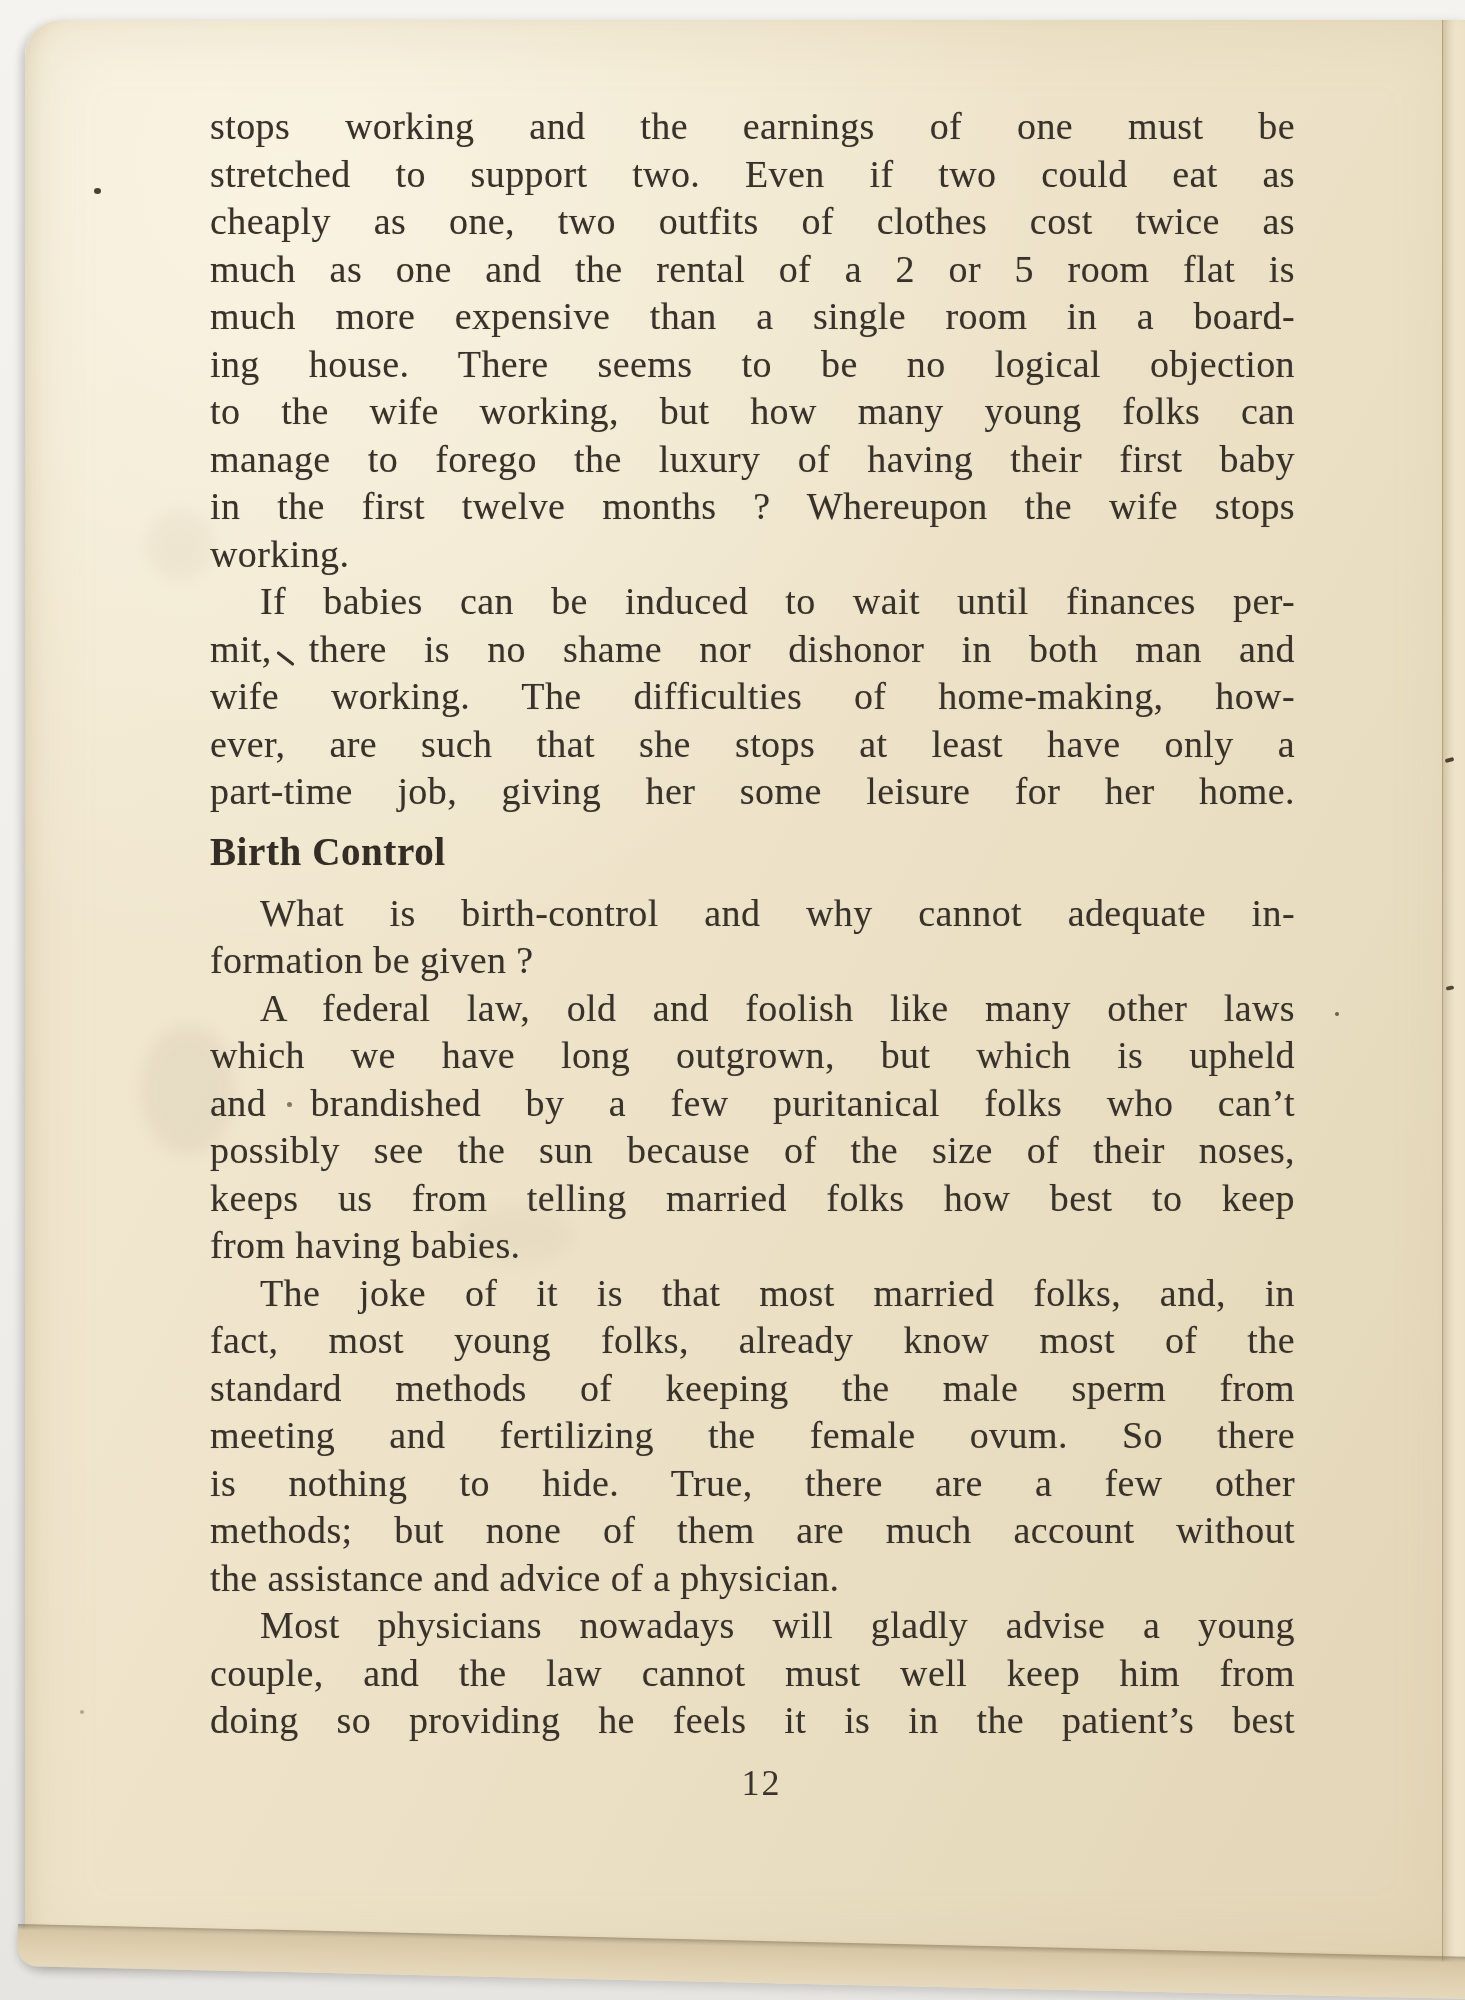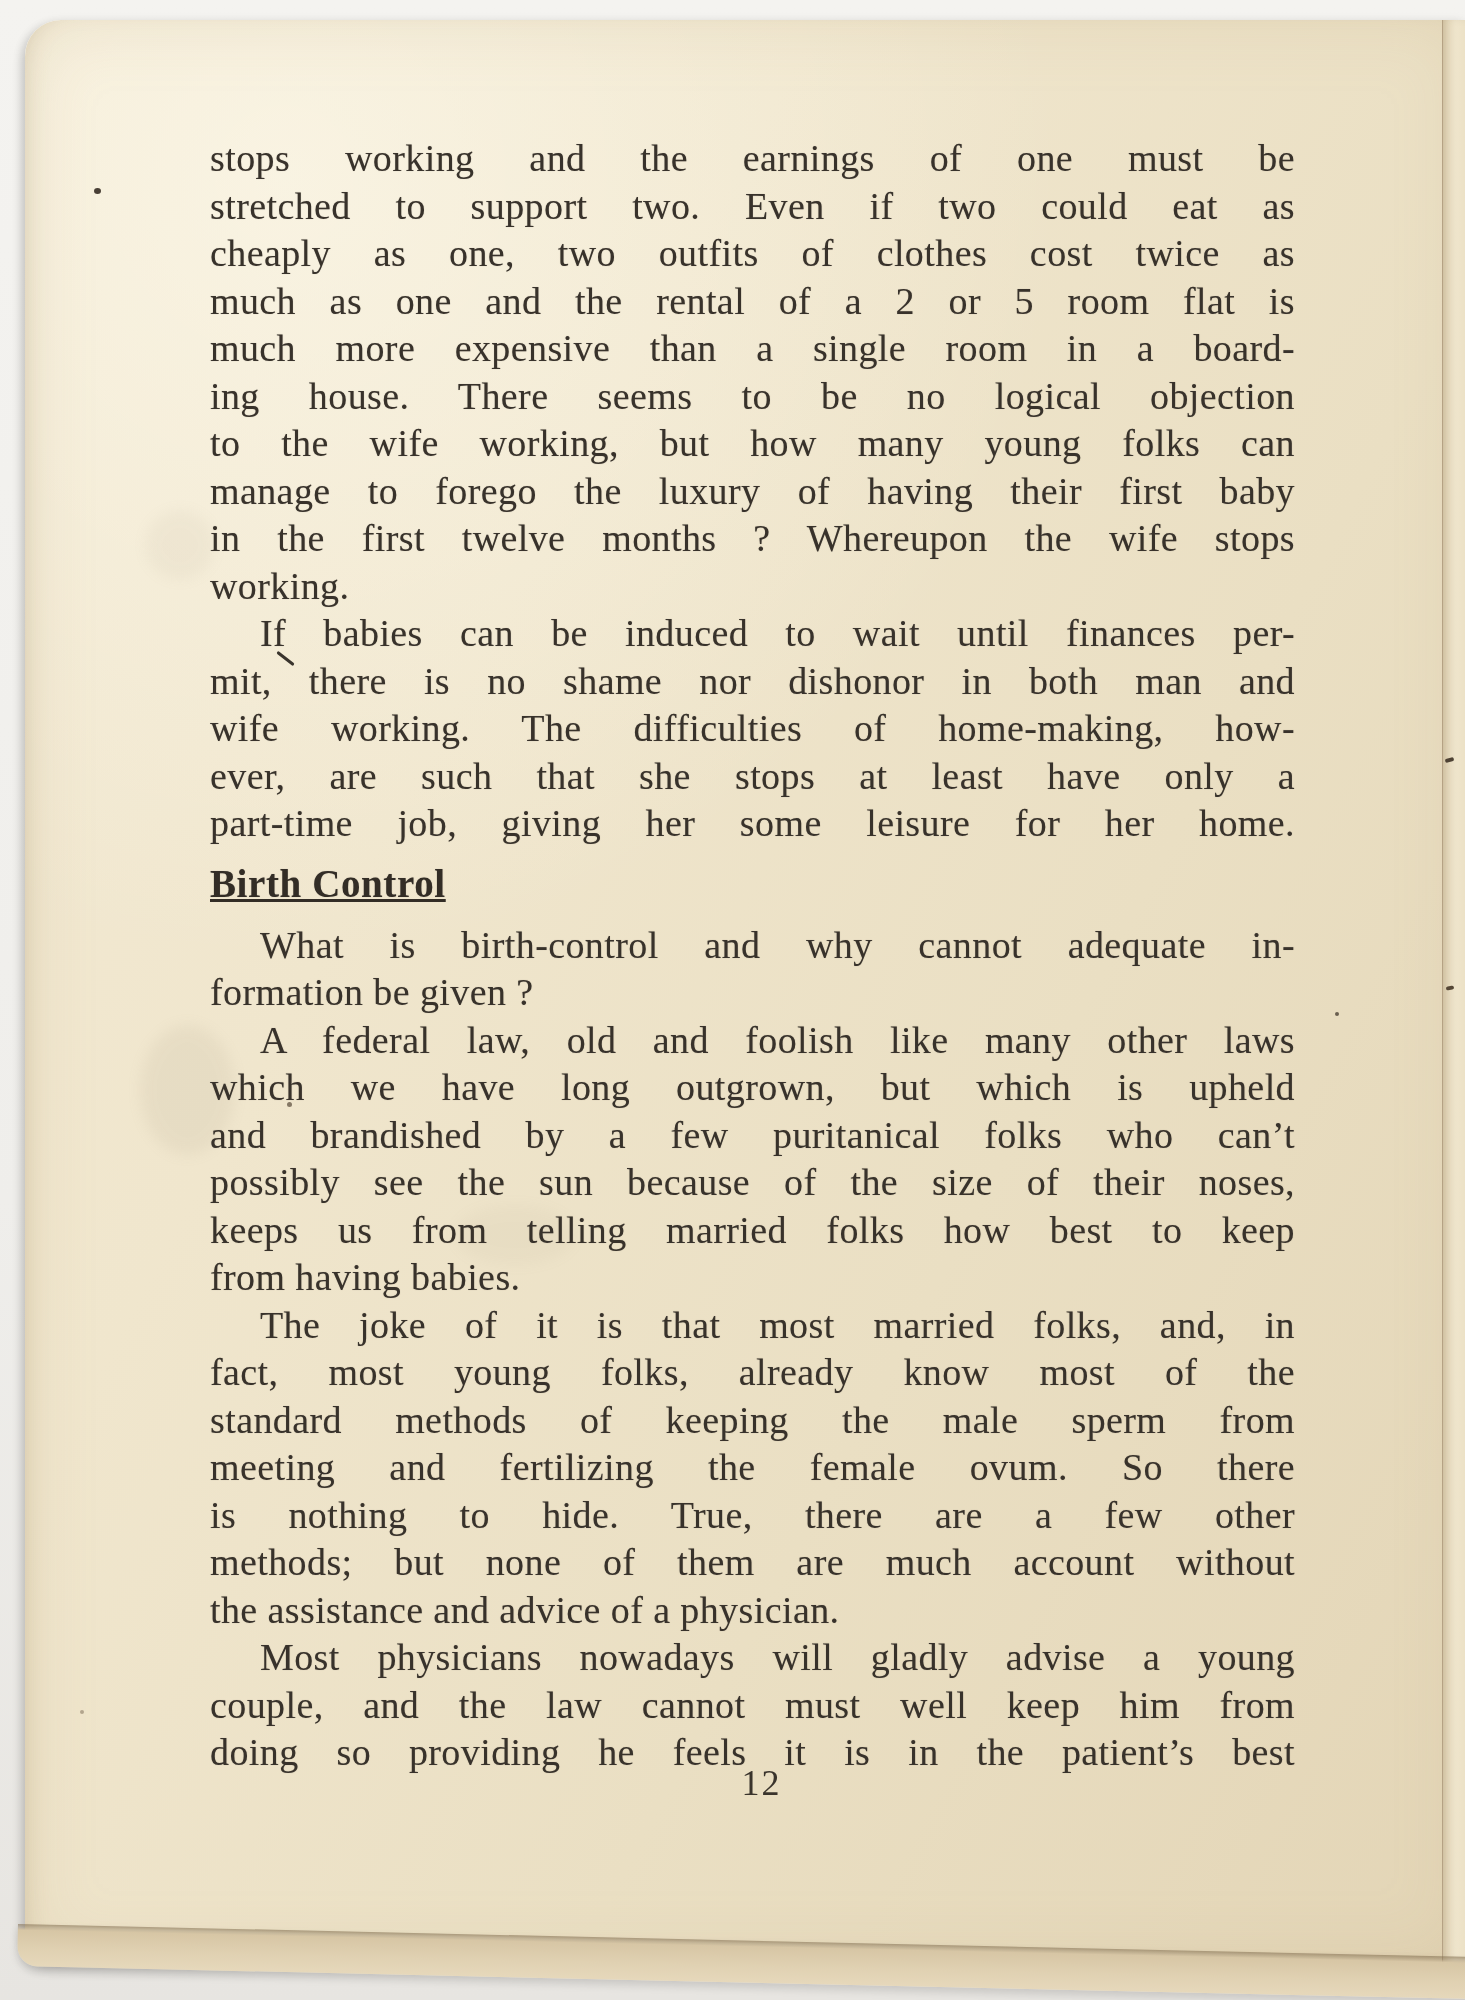--- a/index.html
+++ b/index.html
@@ -40,34 +40,32 @@
     box-shadow:0 5px 9px rgba(0,0,0,.13);
     z-index:6;
   }
 
   
   .text-column{
     position:absolute;left:185px;top:83px;width:1085px;
     color:#38322b;
     text-shadow:0 0 1px rgba(56,50,43,.3);
     z-index:4;
-    margin-top:32px;
   }
   .line{
     height:47.5px;line-height:47.5px;font-size:38px;
     letter-spacing:.4px;
     text-align:justify;text-align-last:justify;
   }
   .line.nojust{text-align:left;text-align-last:left;}
   .line.indent{text-indent:50px;}
   .heading{
     margin-top:12px;margin-bottom:14px;height:48px;line-height:48px;
     font-size:39px;font-weight:700;letter-spacing:.6px;color:#332d26;
     text-align:left;
-    text-decoration:underline;
   }
   .page-number{
     position:absolute;left:194px;top:1742px;width:1085px;
     font-size:36px;color:#3a342c;text-align:center;letter-spacing:2px;
     z-index:4;
   }
 
   
   .speck{position:absolute;border-radius:50%;z-index:5;}
   .speck.s1{left:69px;top:168px;width:7px;height:6px;background:#483f35;}

